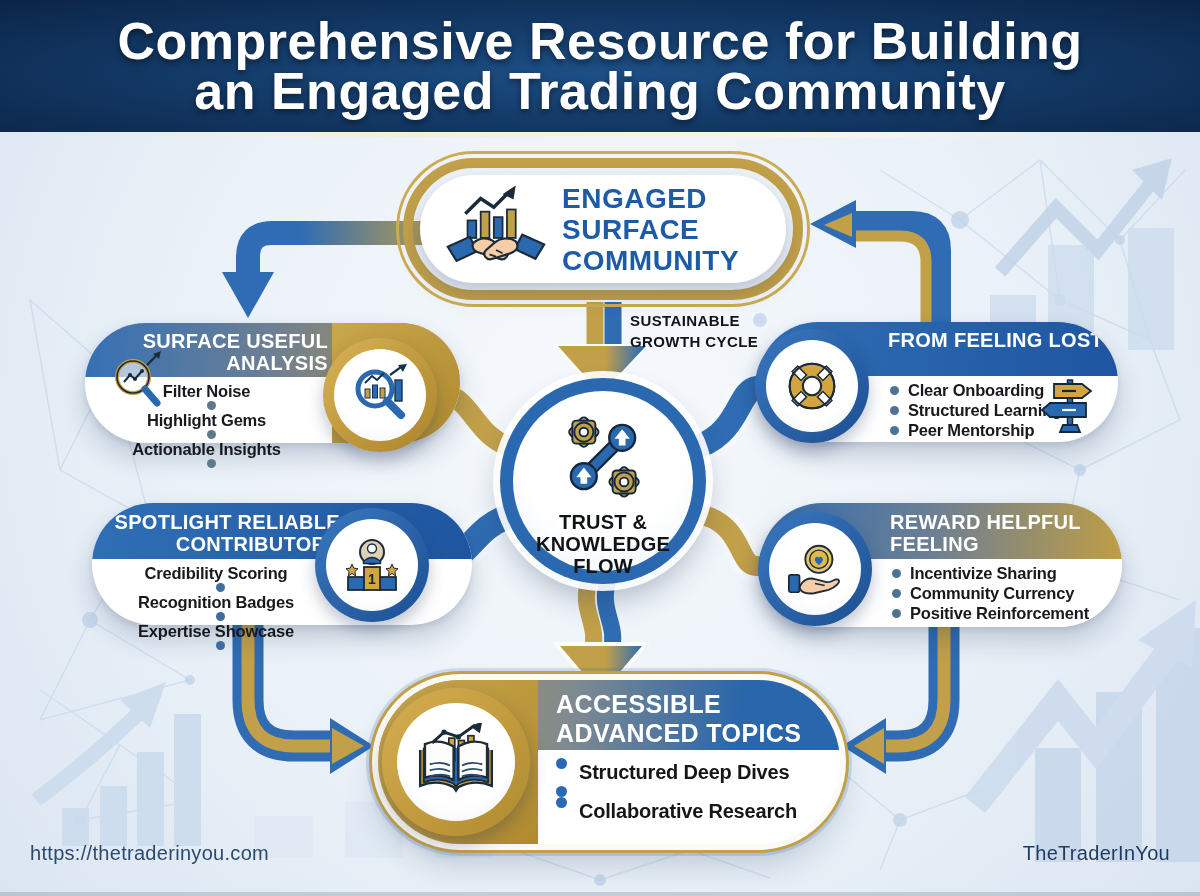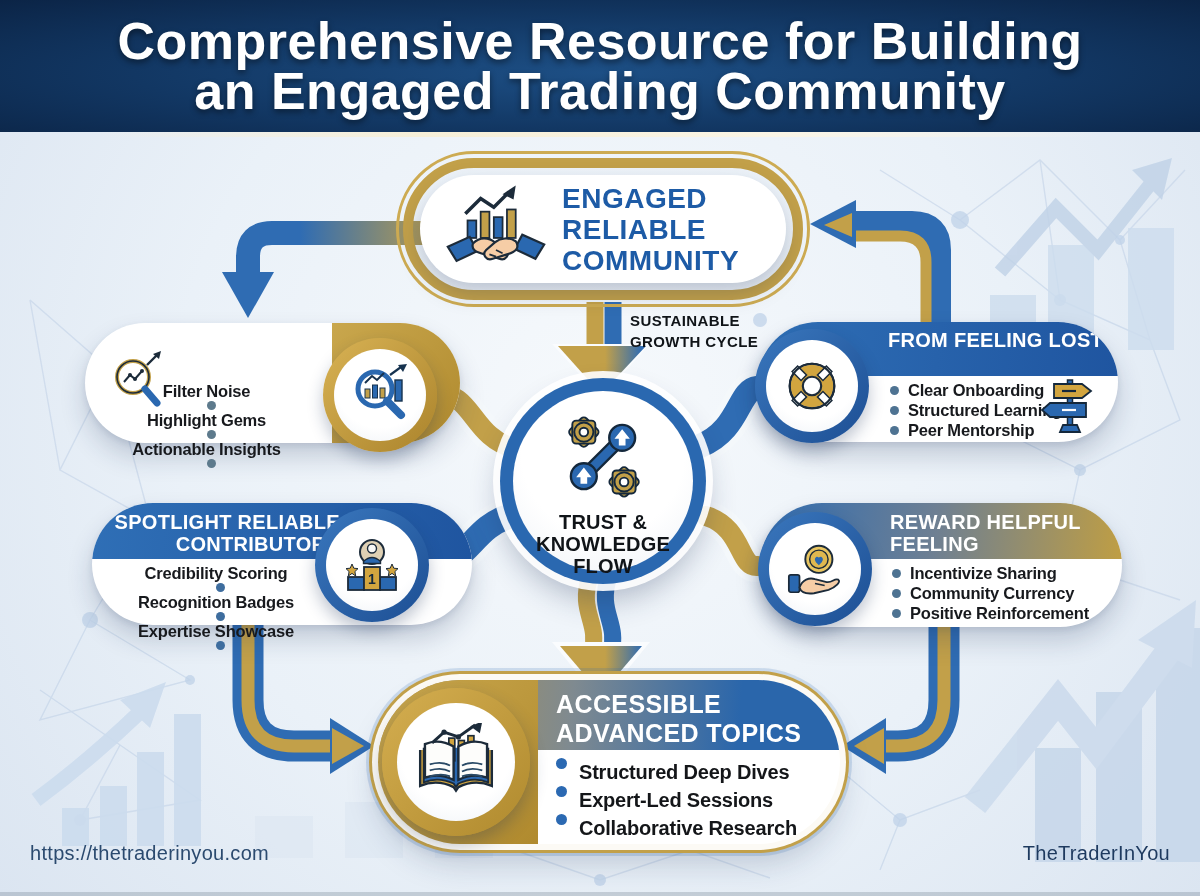--- a/index.html
+++ b/index.html
@@ -221,21 +221,21 @@
           <rect x="58" y="26" width="8" height="26" fill="#c2a049" stroke="#1c2b3a" stroke-width="1.6"></rect>
           <polygon points="4,60 24,51 31,64 12,73" fill="#2a68b0" stroke="#1c2b3a" stroke-width="2"></polygon>
           <polygon points="92,58 72,49 65,62 84,71" fill="#2a68b0" stroke="#1c2b3a" stroke-width="2"></polygon>
           <path d="M27 57 C33 51 41 51 47 56 L57 63 C61 67 57 73 51 71 L38 67 C30 65 25 63 27 57 Z" fill="#f6cda6" stroke="#1c2b3a" stroke-width="2"></path>
           <path d="M66 55 C60 51 52 52 47 56 L39 63 C35 67 39 73 45 71 L58 67 C66 65 70 61 66 55 Z" fill="#f6cda6" stroke="#1c2b3a" stroke-width="2"></path>
           <path d="M42 67 L48 69 M48 63 L54 66" stroke="#1c2b3a" stroke-width="1.6" fill="none"></path>
         </svg>
       </span>
       <div>
         <div class="hub-title">ENGAGED</div>
-        <div class="hub-title">RELIABLE</div>
+        <div class="hub-title">SURFACE</div>
         <div class="hub-title">COMMUNITY</div>
       </div>
     </div>
   </div>
 
   <div class="center">
     <div class="center-inner">
       <span style="margin-top:20px;">
         <svg width="92" height="92" viewBox="0 0 96 96">
           <line x1="32" y1="64" x2="64" y2="32" stroke="#14283c" stroke-width="14" stroke-linecap="round"></line>
@@ -261,20 +261,24 @@
       <div style="margin-top:4px;">
         <div class="center-title">TRUST &amp;</div>
         <div class="center-title">KNOWLEDGE</div>
         <div class="center-title">FLOW</div>
       </div>
     </div>
   </div>
 
   <div class="node" style="left:85px;top:323px;width:375px;height:120px;">
     <div class="clip">
+      <div class="nh right" style="height:54px;background:linear-gradient(95deg,#3470b6 0%,#6d7f93 50%,#bb9842 100%);border-radius:60px 60px 0 0;padding:7px 132px 0 0;">
+        <div>SURFACE USEFUL</div>
+        <div>ANALYSIS</div>
+      </div>
       <div style="position:absolute;right:0;top:0;bottom:0;width:128px;background:linear-gradient(135deg,#c9a74d,#b08a2e);"></div>
     </div>
     <svg class="sketch" style="left:22px;top:26px;" width="66" height="66" viewBox="0 0 66 66">
       <circle cx="26" cy="28" r="16" fill="rgba(255,255,255,.6)" stroke="#c2a049" stroke-width="4"></circle>
       <circle cx="26" cy="28" r="16" fill="none" stroke="#1c2b3a" stroke-width="1.6"></circle>
       <polyline points="17,33 23,26 28,30 35,22" stroke="#1c2b3a" stroke-width="2" fill="none"></polyline>
       <circle cx="23" cy="26" r="2" fill="#1c2b3a"></circle>
         <circle cx="28" cy="30" r="2" fill="#1c2b3a"></circle>
         <circle cx="35" cy="22" r="2" fill="#1c2b3a"></circle>
       <line x1="38" y1="40" x2="50" y2="54" stroke="#2a68b0" stroke-width="7" stroke-linecap="round"></line>
@@ -442,21 +446,20 @@
       </div>
       <div style="position:absolute;left:0;top:0;bottom:0;width:160px;background:linear-gradient(135deg,#c9a74d,#b08a2e);"></div>
     </div>
     <ul class="bn-items">
       <li>
           <span class="dot"></span>
           <span>Structured Deep Dives</span>
         </li>
       <li>
           <span class="dot"></span>
-          <span>Expert-Led Sessions</span>
         </li>
       <li>
           <span class="dot"></span>
           <span>Collaborative Research</span>
         </li>
     </ul>
     <div class="bn-ring">
       <div class="bn-circle">
         <svg width="86" height="78" viewBox="0 0 72 64">
           <path d="M6 22 V52 Q20 46 34 53 L36 56 L38 53 Q52 46 66 52 V22" fill="#d2a53f" stroke="#1c2b3a" stroke-width="2"></path>

